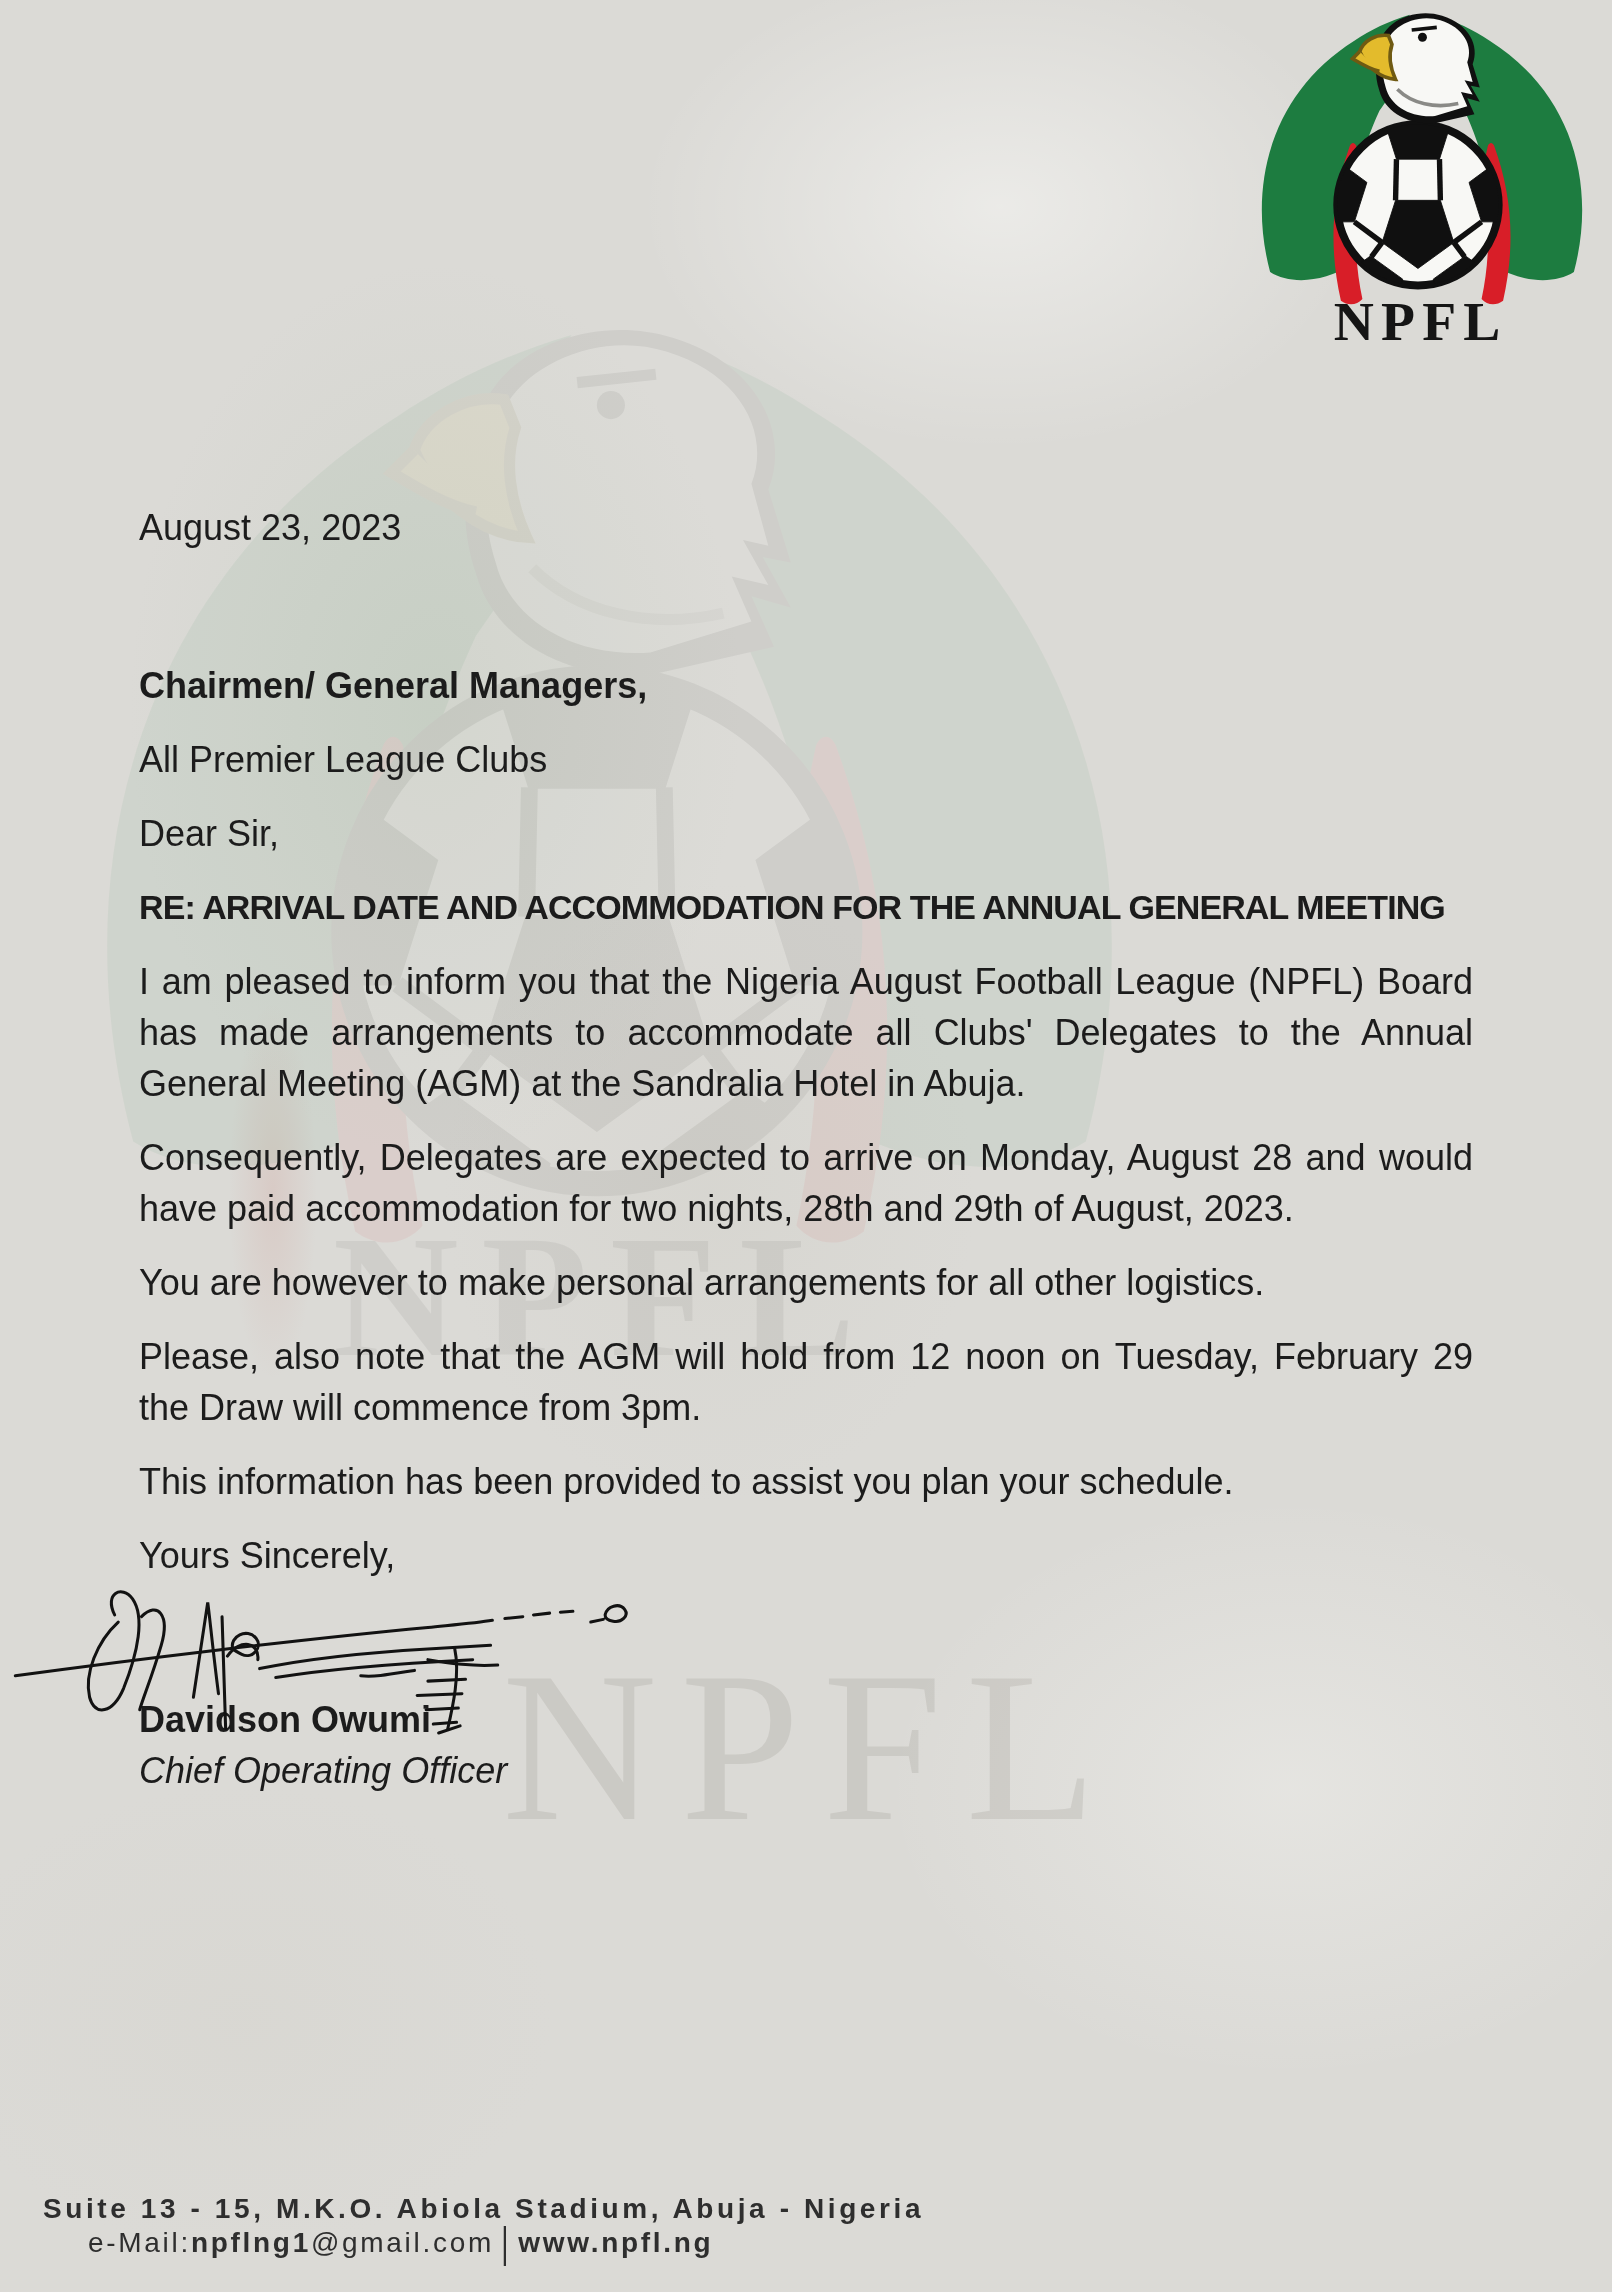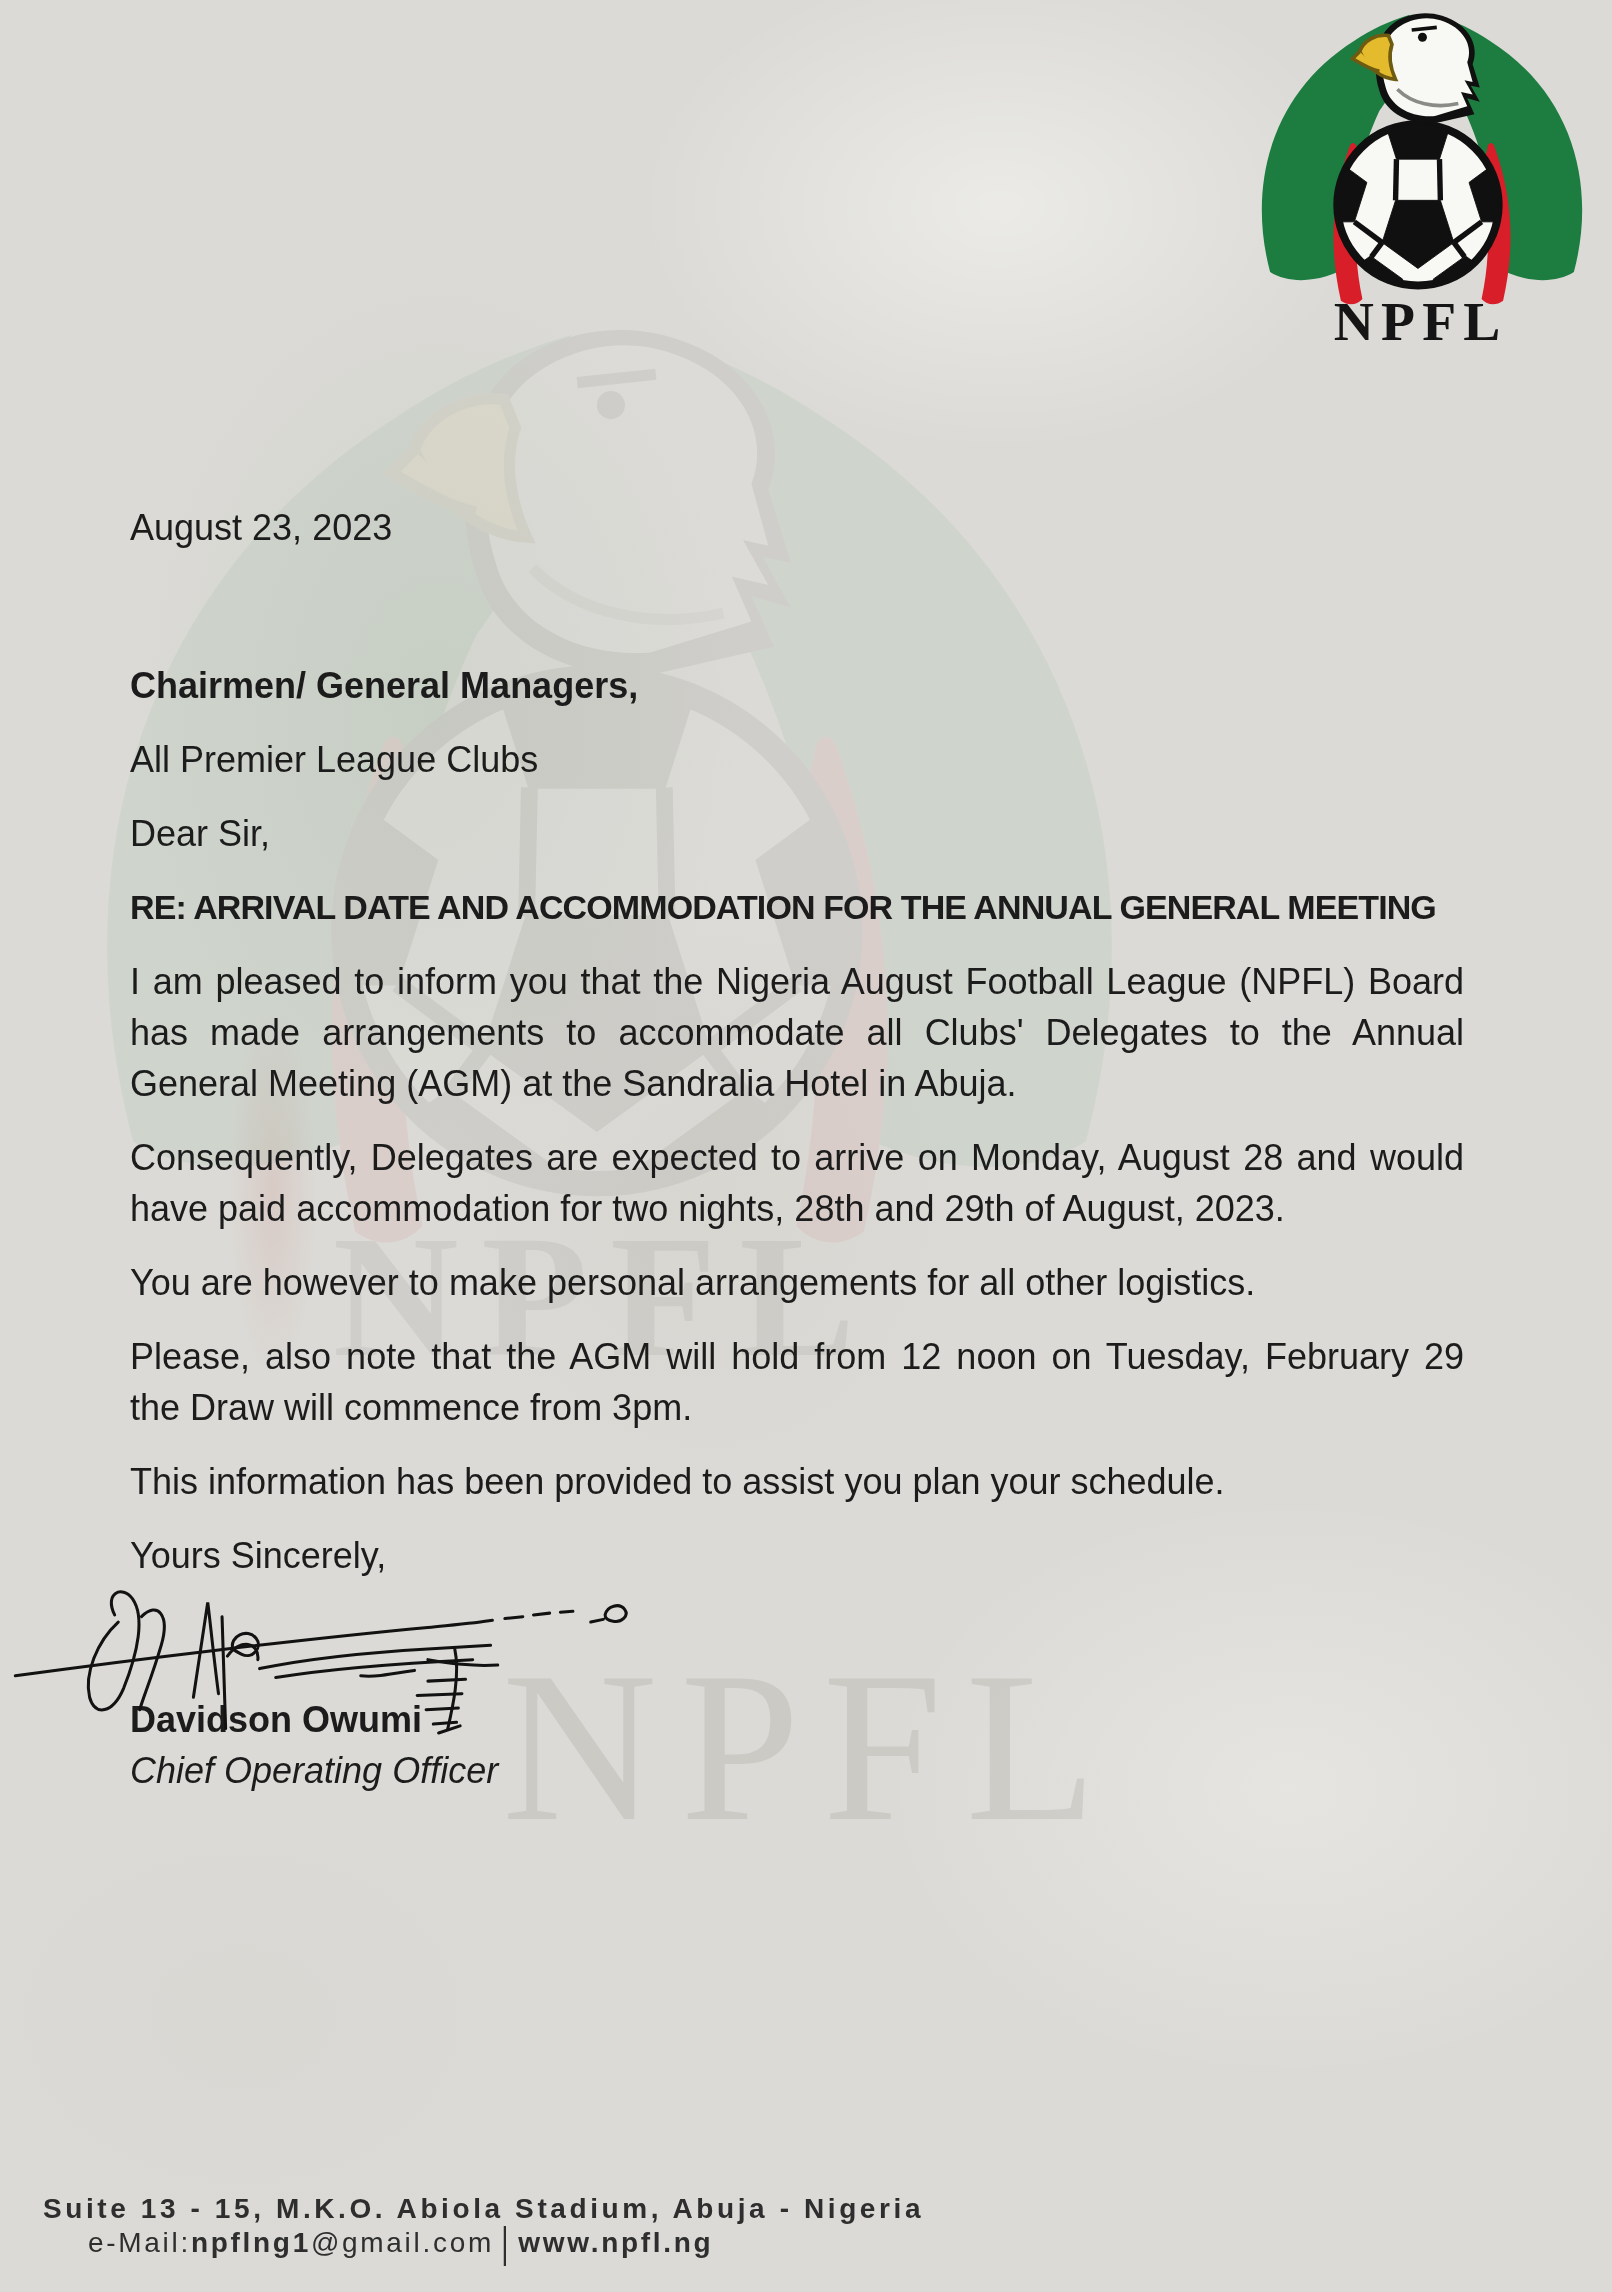--- a/index.html
+++ b/index.html
@@ -16,21 +16,21 @@
       radial-gradient(ellipse 555px 376px at 62% 9%, rgba(255,255,253,0.45), transparent 65%),
       radial-gradient(ellipse 466px 681px at 27% 31%, rgba(173,191,168,0.20), transparent 66%),
       radial-gradient(ellipse 63px 269px at 273px 1191px, rgba(201,122,112,0.16), transparent 70%),
       radial-gradient(ellipse 430px 502px at 44% 52%, rgba(205,203,194,0.28), transparent 62%),
       radial-gradient(ellipse 627px 448px at 80% 78%, rgba(248,248,245,0.35), transparent 65%),
       radial-gradient(ellipse 502px 376px at 15% 88%, rgba(210,208,200,0.25), transparent 62%),
       #dbdad6;
   }
   
   .content{
-    position:absolute;left:130px;top:502px;width:1334px;
+    position:absolute;left:139px;top:502px;width:1334px;
     font-size:36px;line-height:51px;
   }
   .content > * + *{margin-top:23px;}
   .bline{height:51px;}
   .bold{font-weight:bold;}
   .subject{font-weight:bold;white-space:nowrap;font-size:34px;letter-spacing:-0.9px;}
   .recipient-first{margin-top:107px !important;}
   .signatory-name{margin-top:113px !important;font-weight:bold;}
   .signatory-title{margin-top:0 !important;font-weight:normal;font-style:italic;}
   .para .pline{height:51px;overflow:hidden;text-align:justify;}

